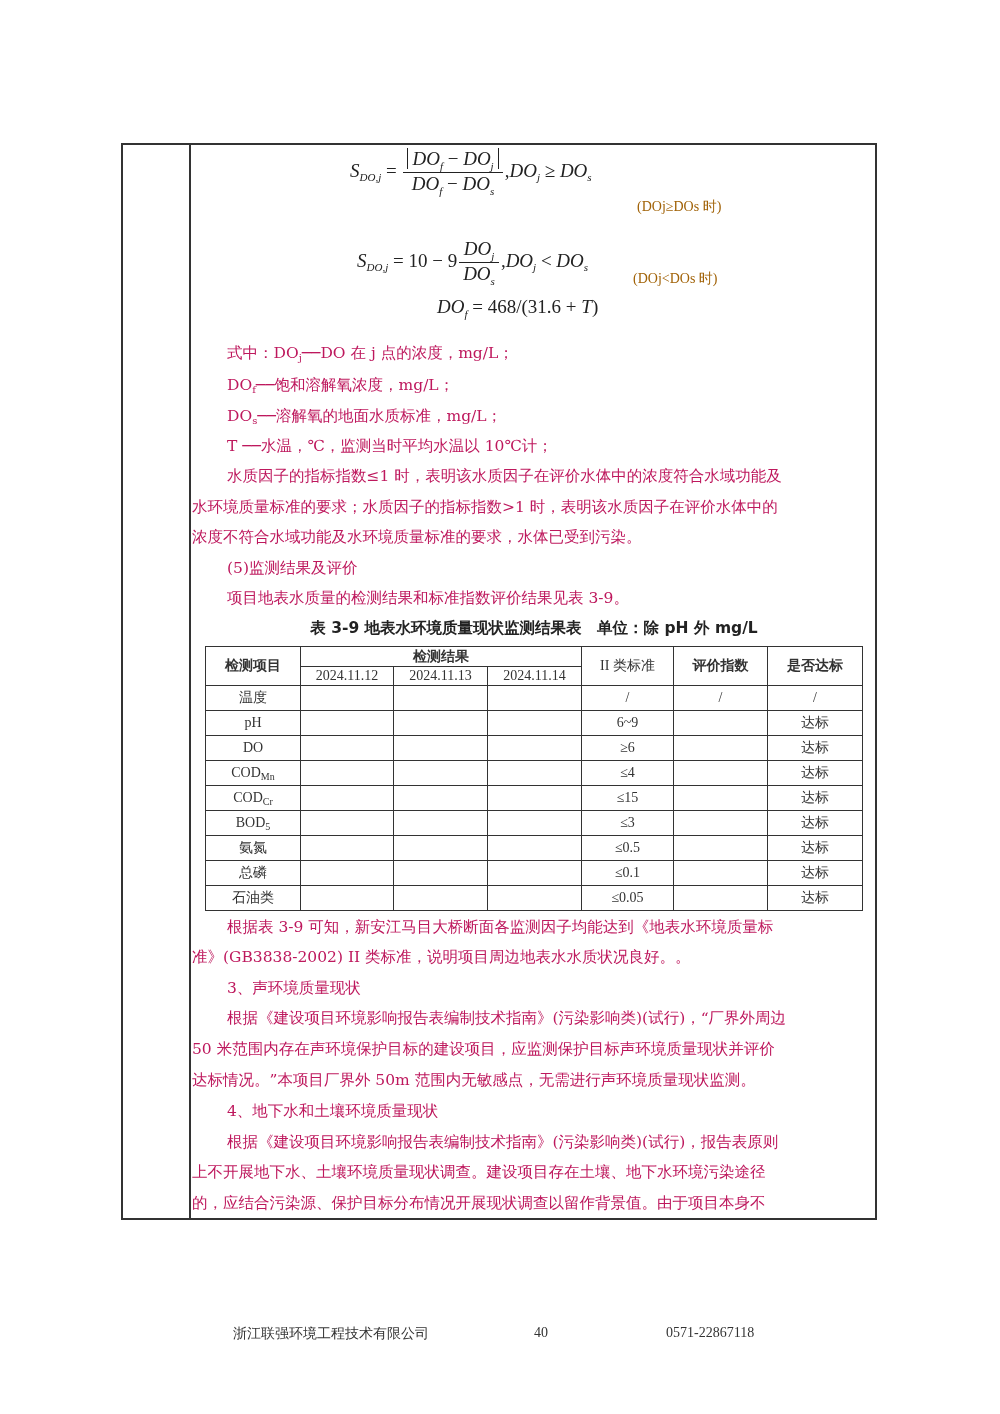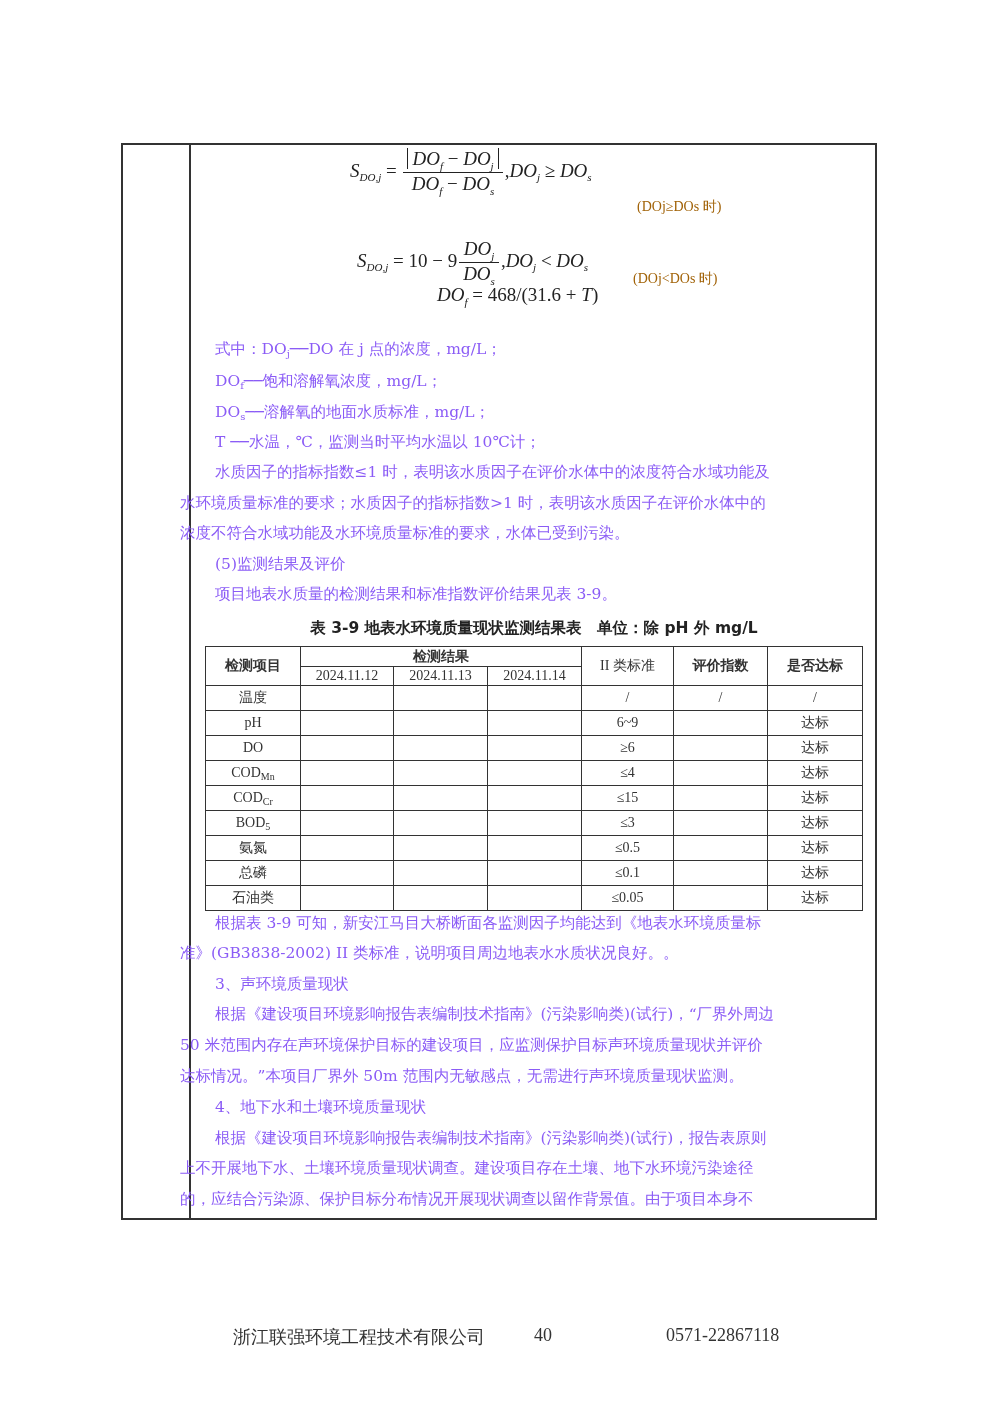--- a/index.html
+++ b/index.html
@@ -9,50 +9,50 @@
            border:2px solid #333; box-sizing:border-box; }
   .divider { position:absolute; left:189px; top:143px; width:1.5px; height:1077px; background:#333; }
   .formula { position:absolute; font-family:"Liberation Serif","DejaVu Serif",serif; font-style:italic; font-size:19px; color:#222; white-space:nowrap; }
   .formula .up { font-style:normal; }
   .formula sub { font-size:11px; }
   .frac { display:inline-block; vertical-align:middle; text-align:center; margin:0 2px; }
   .frac .num { display:block; padding:0 4px; }
   .frac .den { display:block; border-top:1.3px solid #222; padding:0 4px; }
   .abs { border-left:1.3px solid #222; border-right:1.3px solid #222; padding:0 4px; }
   .cond { position:absolute; font-family:"Liberation Serif",serif; font-size:14px; color:#a16207; white-space:nowrap; }
-  .line { position:absolute; left:180px; width:672px; font-size:15.5px; line-height:19px; white-space:nowrap; color:#8b5cf6; font-family:"DejaVu Serif","Liberation Serif",serif; }
+  .line { position:absolute; left:192px; width:672px; font-size:15.5px; line-height:27px; white-space:nowrap; color:#be185d; font-family:"DejaVu Serif","Liberation Serif",serif; }
   .indent { padding-left:35px; }
   .small-sub { font-size:10px; vertical-align:-3px; }
   .caption { position:absolute; left:198px; width:672px; top:618px; text-align:center; font-size:15.5px; font-weight:bold; font-family:"DejaVu Sans","Liberation Sans",sans-serif; color:#222; }
   table.data { position:absolute; left:205px; top:646px; border-collapse:collapse; font-family:"Liberation Serif","DejaVu Serif",serif; font-size:14px; color:#333; }
   table.data td, table.data th { border:1.3px solid #333; text-align:center; padding:0; height:24px; }
   table.data th { font-weight:bold; font-family:"DejaVu Sans","Liberation Sans",sans-serif; font-size:14px; }
   table.data th.norm { font-weight:normal; font-family:"Liberation Serif",serif; }
   table.data .hdate { height:18px; font-weight:normal; font-family:"Liberation Serif",serif; font-size:14px; }
   table.data .htop { height:19px; }
-  .footer { position:absolute; top:1325px; font-size:18px; color:#333; font-family:"Liberation Serif","DejaVu Serif",serif; }
+  .footer { position:absolute; top:1325px; font-size:14px; color:#333; font-family:"Liberation Serif","DejaVu Serif",serif; }
 </style>
 </head>
 <body>
 
 <div class="frame"></div>
 <div class="divider"></div>
 
 <div class="formula" style="left:350px; top:148px;">
   S<sub>DO,j</sub> <span class="up">=</span>
   <span class="frac"><span class="num"><span class="abs">DO<sub>f</sub> <span class="up">−</span> DO<sub>j</sub></span></span><span class="den">DO<sub>f</sub> <span class="up">−</span> DO<sub>s</sub></span></span><span class="up">,</span>DO<sub>j</sub> <span class="up">≥</span> DO<sub>s</sub>
 </div>
 <div class="cond" style="left:637px; top:198px;">(DOj≥DOs 时)</div>
 
 <div class="formula" style="left:357px; top:226px;margin-top:12px;">
   S<sub>DO,j</sub> <span class="up">= 10 − 9</span><span class="frac"><span class="num">DO<sub>j</sub></span><span class="den">DO<sub>s</sub></span></span><span class="up">,</span>DO<sub>j</sub> <span class="up">&lt;</span> DO<sub>s</sub>
 </div>
 <div class="cond" style="left:633px; top:270px;">(DOj&lt;DOs 时)</div>
 
-<div class="formula" style="left:437px; top:284px;">
+<div class="formula" style="left:437px; top:296px;">
   DO<sub>f</sub> <span class="up">= 468/(31.6 + </span>T<span class="up">)</span>
 </div>
 
 <div class="line indent" style="top:340px;"><span>式中：DO</span><span class="small-sub">j</span><span>──DO 在 j 点的浓度，mg/L；</span></div>
 <div class="line indent" style="top:372px;"><span>DO</span><span class="small-sub">f</span><span>──饱和溶解氧浓度，mg/L；</span></div>
 <div class="line indent" style="top:403px;"><span>DO</span><span class="small-sub">s</span><span>──溶解氧的地面水质标准，mg/L；</span></div>
 <div class="line indent" style="top:433px;">T ──水温，℃，监测当时平均水温以 10℃计；</div>
 
 <div class="line indent" style="top:463px;">水质因子的指标指数≤1 时，表明该水质因子在评价水体中的浓度符合水域功能及</div>
 <div class="line" style="top:494px;">水环境质量标准的要求；水质因子的指标指数&gt;1 时，表明该水质因子在评价水体中的</div>

